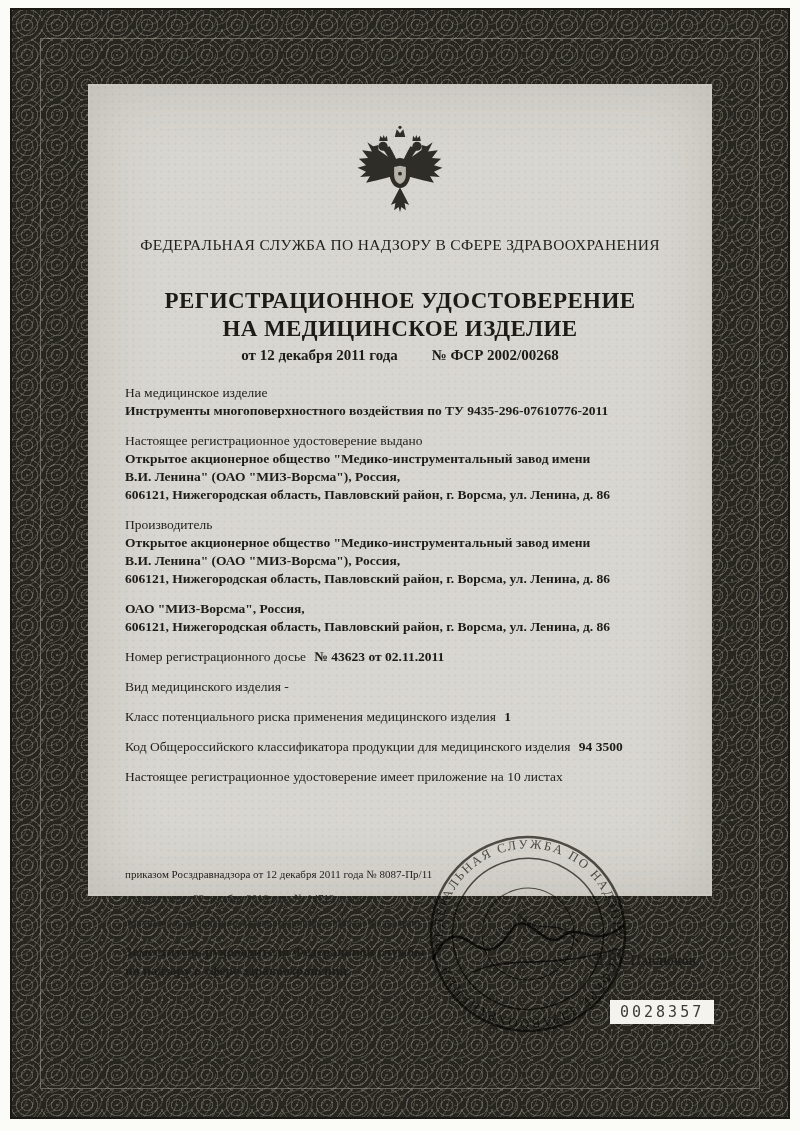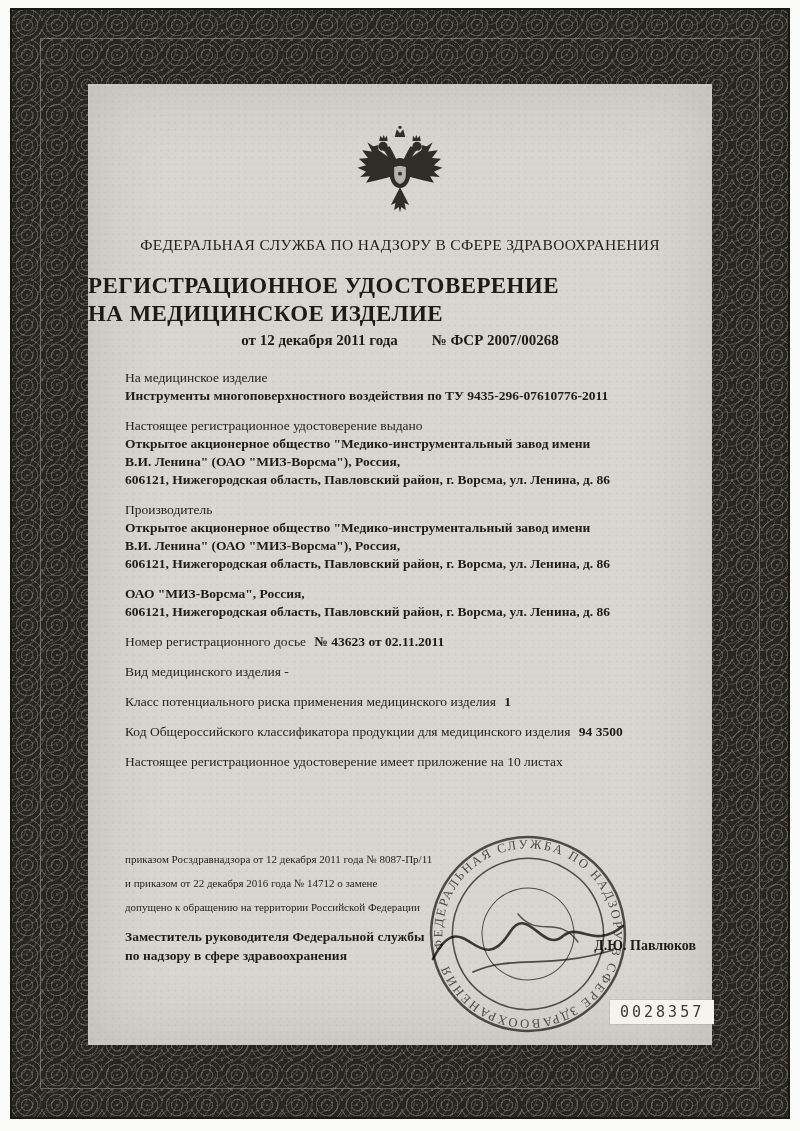--- a/index.html
+++ b/index.html
@@ -18,29 +18,29 @@
       repeating-radial-gradient(circle at 0px 0px, rgba(130,127,112,0.28) 0 1.5px, transparent 1.5px 7px);
     background-size: 30px 30px, 34px 34px;
     border:2px solid #191813;
   }
   .frame::after {
     content:""; position:absolute; inset:28px;
     border:1px solid rgba(205,202,188,0.38);
   }
   
   .paper {
-    position:absolute; left:88px; top:84px; width:624px; height:961px;
+    position:absolute; left:88px; top:84px; width:624px; height:812px;
     background-color:#d8d6d0;
     background-image: radial-gradient(rgba(70,68,58,0.05) 1px, transparent 1.4px);
     background-size: 7px 7px;
     box-shadow: inset 0 0 0 2px #c9c7c0, inset 0 0 70px rgba(60,58,48,0.17);
   }
   .emblem { display:block; width:92px; margin:40px auto 0; }
   .authority { margin-top:14px; text-align:center; font-size:15.5px; line-height:1.18; letter-spacing:0.3px; }
-  .doc-title { margin-top:18px; text-align:left; font-weight:bold; font-size:23px; line-height:1.22; letter-spacing:0.4px; color:#1c1b17; }
+  .doc-title { margin-top:33px; text-align:center; font-weight:bold; font-size:23px; line-height:1.22; letter-spacing:0.4px; color:#1c1b17; }
   .dateline { margin-top:4px; text-align:center; font-weight:bold; font-size:15px; color:#1c1b17; }
   .docnum { margin-left:30px; }
   .content { margin-top:20px; padding:0 16px 0 37px; font-size:13.5px; line-height:18px; }
   .section { margin-bottom:12px; }
   .value { font-weight:bold; white-space:pre-line; color:#1d1c18; }
   .section.inline .label, .section.inline .value { display:inline; }
   .section.inline .value { margin-left:5px; }
   .orders { margin-top:76px; padding:0 16px 0 37px; font-size:11px; line-height:24px; white-space:pre-line; }
   .sign-row { margin-top:8px; padding:0 16px 0 37px; display:flex; justify-content:space-between; align-items:center; }
   .signer-title { font-weight:bold; font-size:13.5px; line-height:19px; white-space:pre-line; color:#1d1c18; }
@@ -91,21 +91,21 @@
       <div>ФЕДЕРАЛЬНАЯ СЛУЖБА ПО НАДЗОРУ В СФЕРЕ ЗДРАВООХРАНЕНИЯ</div>
     </div>
 
     <div class="doc-title">
       <div>РЕГИСТРАЦИОННОЕ УДОСТОВЕРЕНИЕ</div>
       <div>НА МЕДИЦИНСКОЕ ИЗДЕЛИЕ</div>
     </div>
 
     <div class="dateline">
       <span>от 12 декабря 2011 года</span>
-      <span class="docnum">№ ФСР 2007/00268</span>
+      <span class="docnum">№ ФСР 2002/00268</span>
     </div>
 
     <div class="content">
 
       <div class="section">
         <div class="label">На медицинское изделие</div>
         <div class="value">Инструменты многоповерхностного воздействия по ТУ 9435-296-07610776-2011</div>
       </div>
 
       <div class="section">

